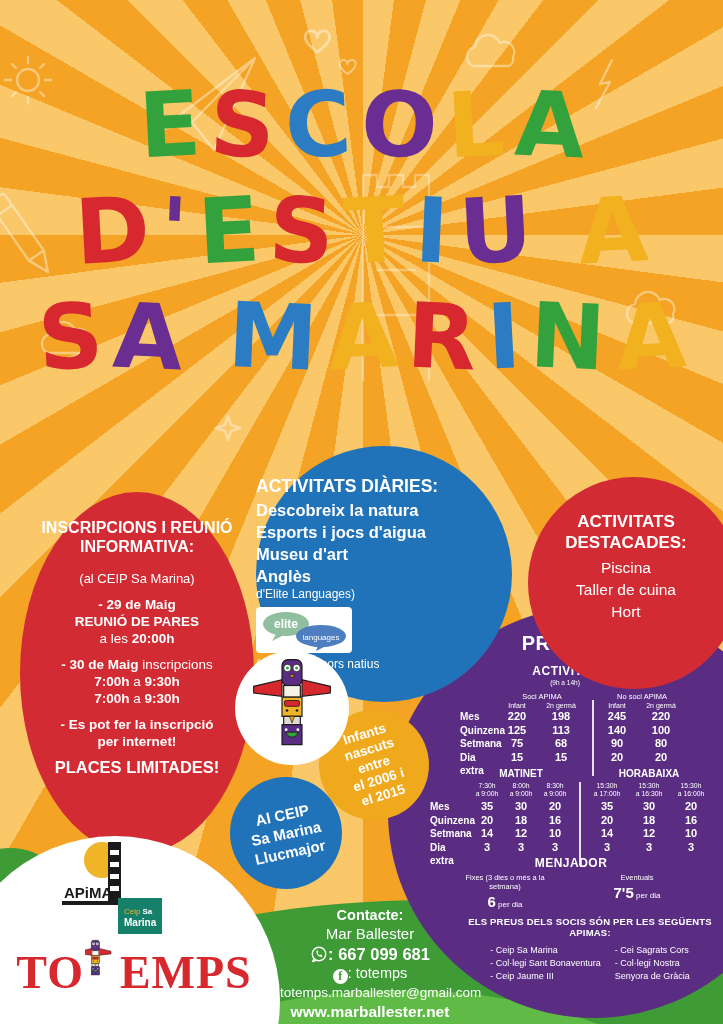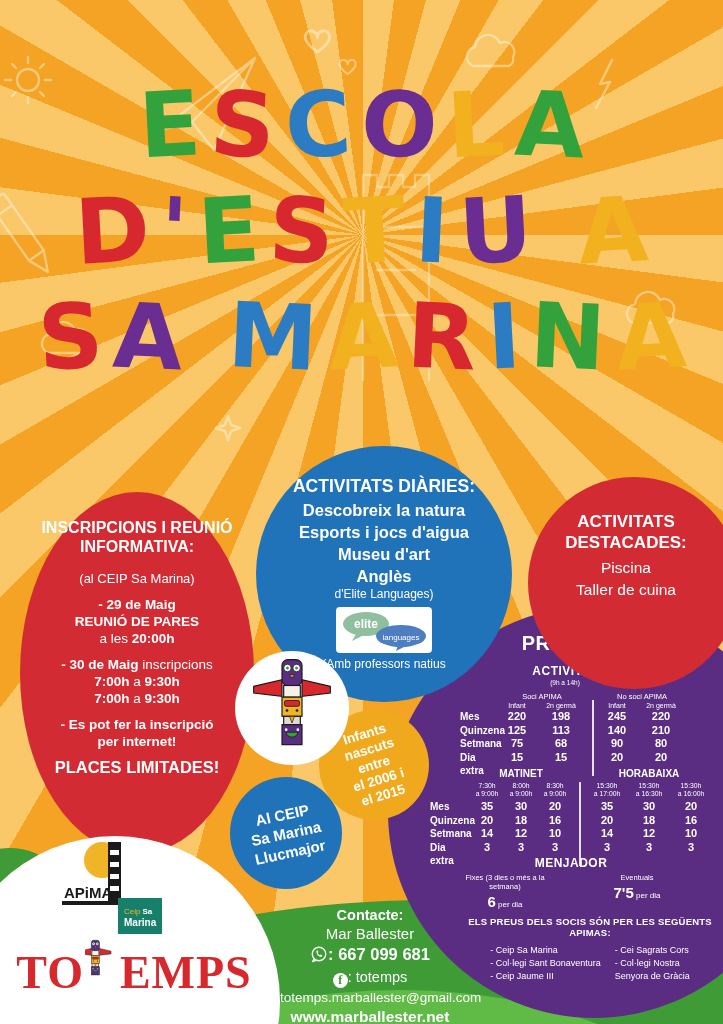--- a/index.html
+++ b/index.html
@@ -16,21 +16,21 @@
   .title-letter{display:inline-block;font-weight:700;font-size:90px;
     font-family:"DejaVu Sans","Liberation Sans",sans-serif;margin:0 5px;}
   .title-letter.sp{width:26px;}
   .title-letter:nth-child(odd){transform:rotate(-3deg);}
   .title-letter:nth-child(even){transform:rotate(2.5deg);}
 
   .circle{position:absolute;border-radius:50%;box-sizing:border-box;}
   .c-red-left{left:20px;top:492px;width:234px;height:362px;background:#D22B33;
     color:#fff;text-align:center;padding:26px 12px 0;}
   .c-blue{left:256px;top:446px;width:256px;height:256px;background:#2173B9;
-    color:#fff;text-align:center;padding-top:30px;}
+    color:#fff;padding-top:30px;}
   .c-red-right{left:528px;top:477px;width:212px;height:212px;background:#D22B33;
     color:#fff;text-align:center;padding:34px 26px 0 10px;}
   .c-purple{left:388px;top:606px;width:412px;height:412px;background:#5A2D82;color:#fff;}
   .c-yellow{left:319px;top:710px;width:110px;height:110px;background:#F0A81C;color:#fff;}
   .c-blue-sm{left:230px;top:777px;width:112px;height:112px;background:#2173B9;color:#fff;}
   .c-white-totem{left:235px;top:651px;width:114px;height:114px;background:#fff;
     display:flex;align-items:center;justify-content:center;}
   .c-white-bottom{left:-50px;top:836px;width:330px;height:330px;background:#fff;}
   .green-dark,.green-left,.green-light{position:absolute;border-radius:50%;}
   .green-left{left:-55px;top:848px;width:130px;height:130px;background:#3E9B35;}
@@ -89,21 +89,21 @@
   .c-yellow .badge-rot{transform:rotate(-17deg);}
   .c-blue-sm .badge-rot{transform:rotate(-12deg);}
   .inf-line{font-size:13.5px;font-weight:bold;line-height:16px;}
   .loc-line{font-size:15px;font-weight:bold;line-height:19px;}
 
   
   .contact{position:absolute;left:258px;top:906px;width:224px;text-align:center;color:#fff;}
   .ct-head{font-size:14.5px;font-weight:bold;line-height:18px;}
   .ct-name{font-size:15px;line-height:19px;}
   .ct-phone{font-size:16.5px;font-weight:bold;line-height:22px;}
-  .ct-fb{font-size:14.5px;line-height:24px;}
+  .ct-fb{font-size:14.5px;line-height:17px;}
   .ct-email{font-size:13.5px;line-height:18px;}
   .ct-web{font-size:15.5px;font-weight:bold;line-height:20px;}
   .fb-disc{display:inline-flex;width:15px;height:15px;border-radius:50%;background:#fff;
     color:#3E9B35;font-weight:bold;font-size:12px;align-items:center;justify-content:center;
     vertical-align:-2px;font-family:"Liberation Serif",serif;}
 
   
   .apima{position:absolute;left:56px;top:838px;width:124px;height:100px;}
   .totemps{position:absolute;left:14px;top:928px;width:240px;height:90px;
     display:flex;align-items:center;justify-content:center;}
@@ -176,21 +176,21 @@
           <div class="num">220</div>
           <div class="num">198</div>
           <div class="sp"></div>
           <div class="num">245</div>
           <div class="num">220</div>
           <div class="lab">Quinzena</div>
           <div class="num">125</div>
           <div class="num">113</div>
           <div class="sp"></div>
           <div class="num">140</div>
-          <div class="num">210</div>
+          <div class="num">100</div>
           <div class="lab">Setmana</div>
           <div class="num">75</div>
           <div class="num">68</div>
           <div class="sp"></div>
           <div class="num">90</div>
           <div class="num">80</div>
           <div class="lab">Dia extra</div>
           <div class="num">15</div>
           <div class="num">15</div>
           <div class="sp"></div>
@@ -331,20 +331,21 @@
       <div class="rline gap"><span class="b">- Es pot fer la inscripció</span></div>
       <div class="rline"><span class="b">per internet!</span></div>
       <div class="rline gap big"><span class="b">PLACES LIMITADES!</span></div>
     </div>
 
   <div class="circle c-red-right">
     <div class="feat-title">ACTIVITATS DESTACADES:</div>
     <div>
         <div class="feat-item">Piscina</div>
         <div class="feat-item">Taller de cuina</div>
+        <div class="feat-item">Hort</div>
       </div>
   </div>
 
   <div class="circle c-yellow">
     <div class="badge-rot">
         <div class="inf-line">Infants</div>
         <div class="inf-line">nascuts</div>
         <div class="inf-line">entre</div>
         <div class="inf-line">el 2006 i</div>
         <div class="inf-line">el 2015</div>

